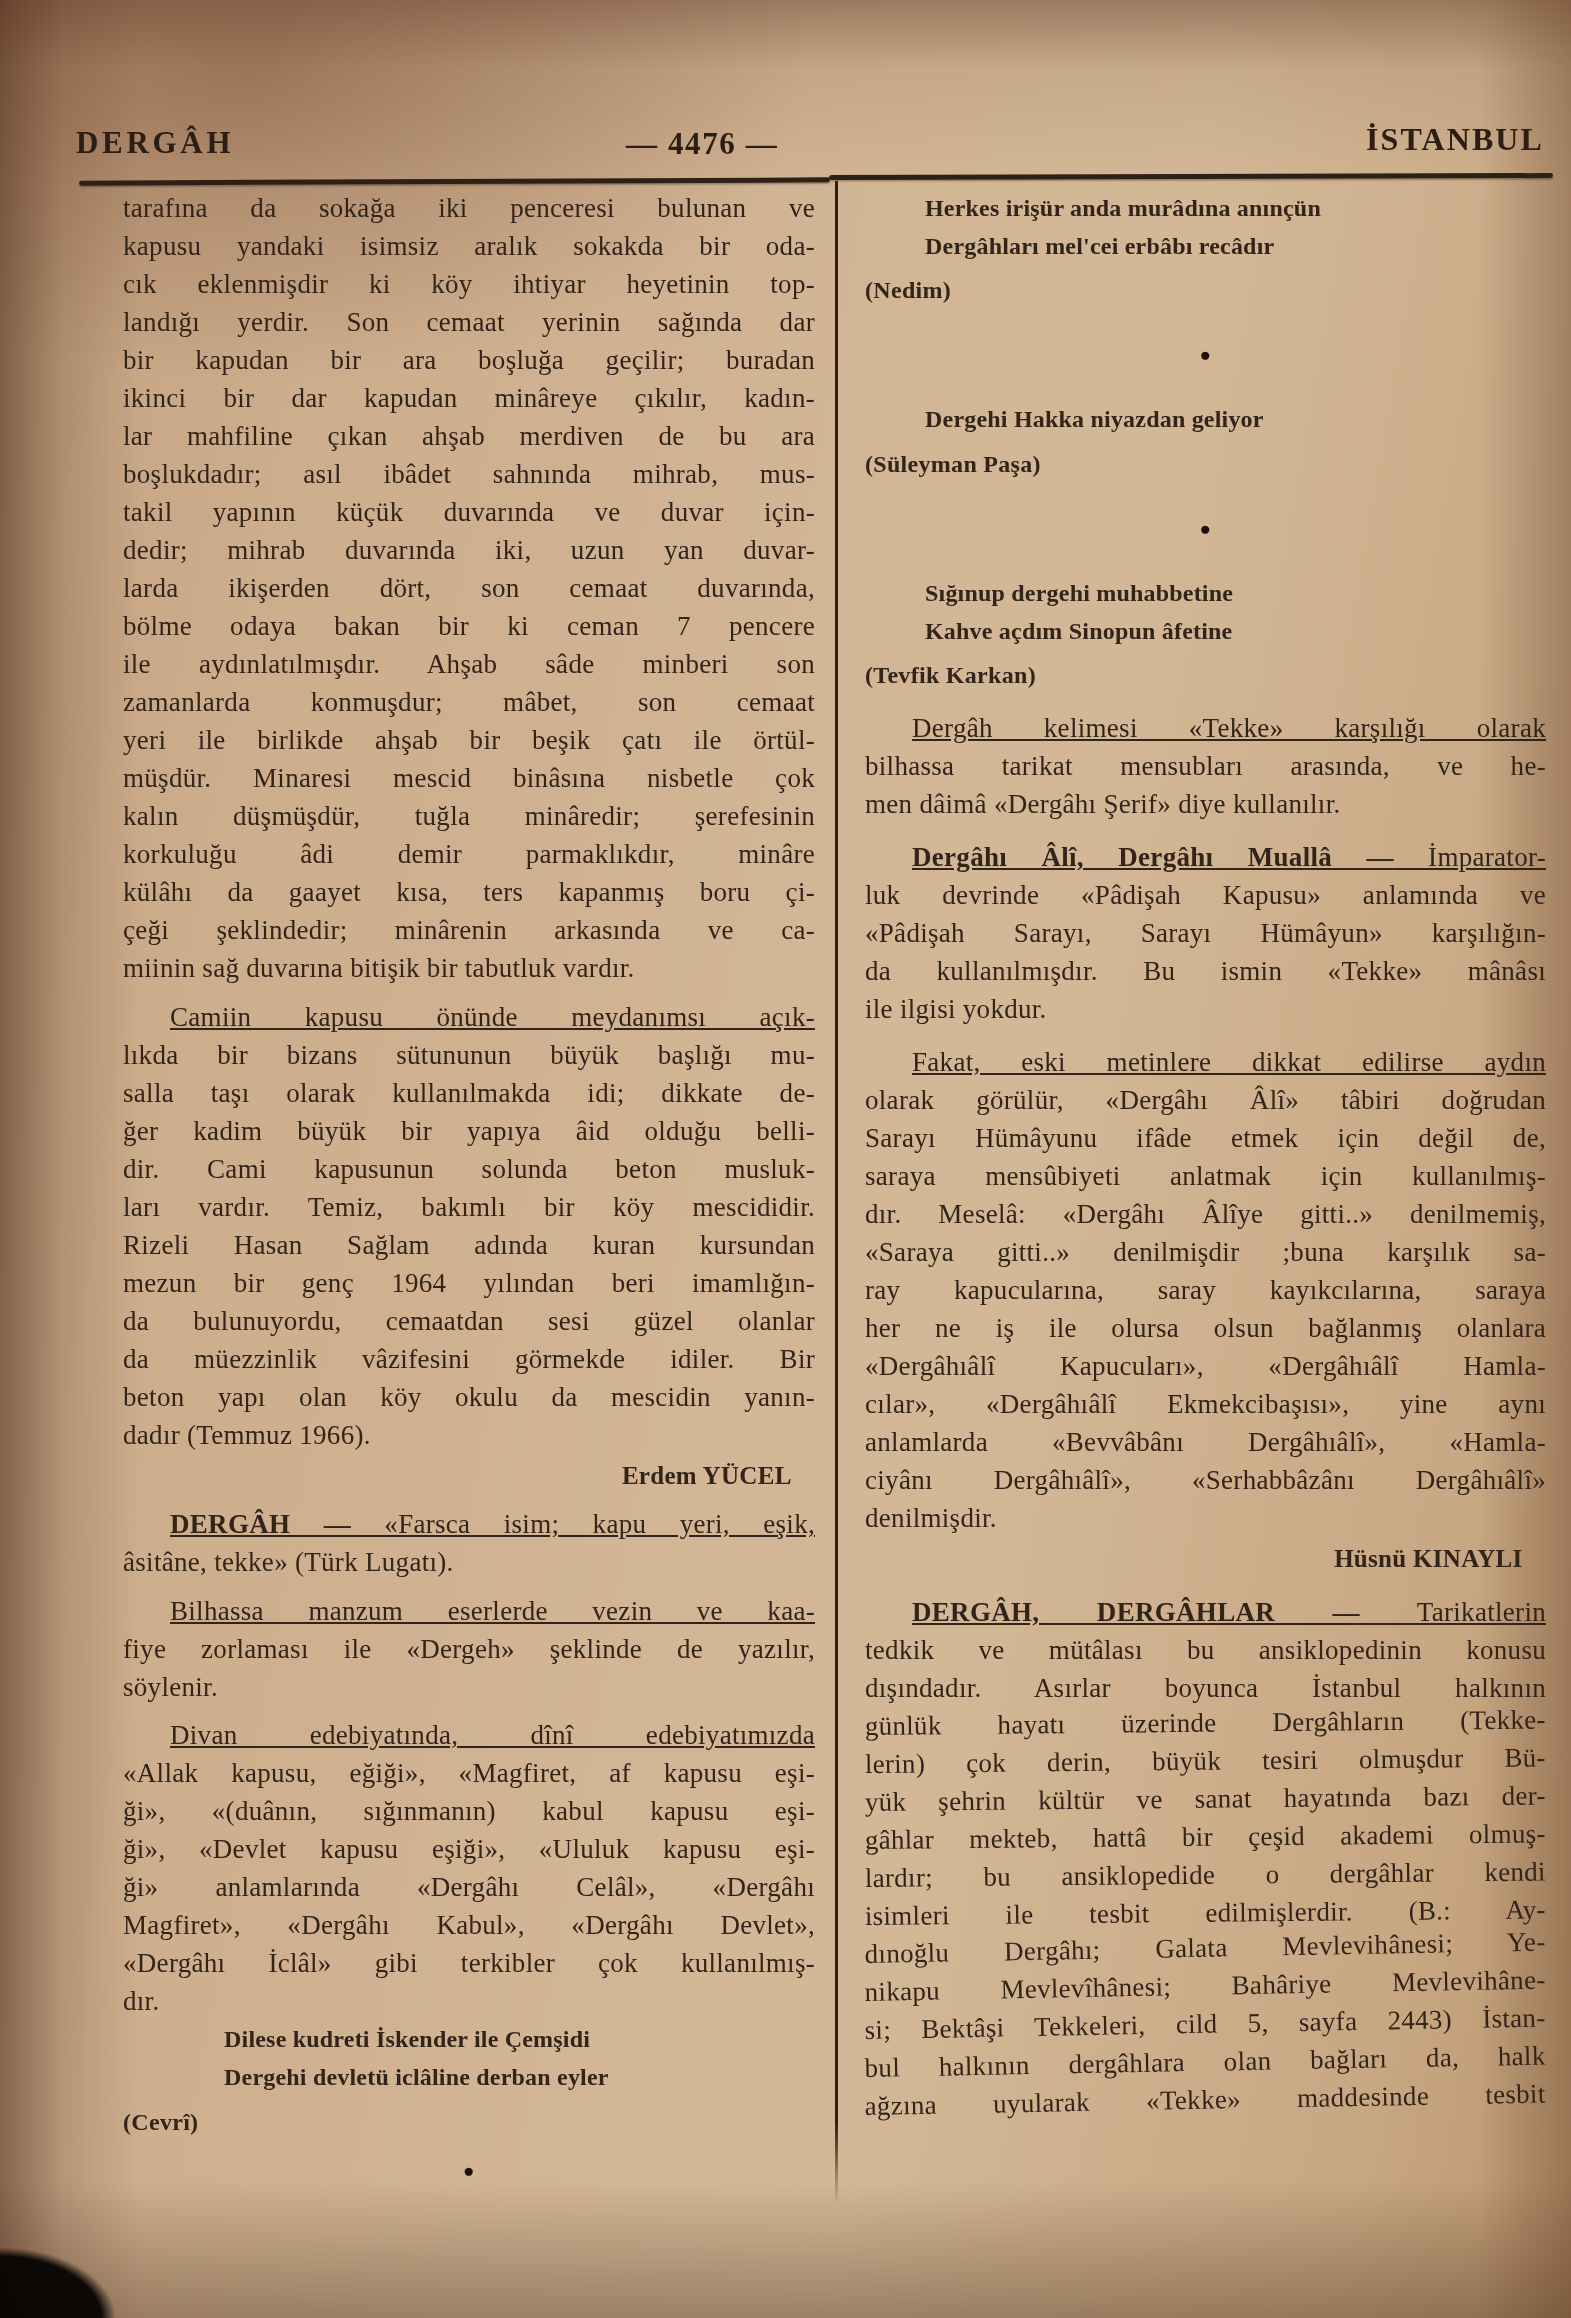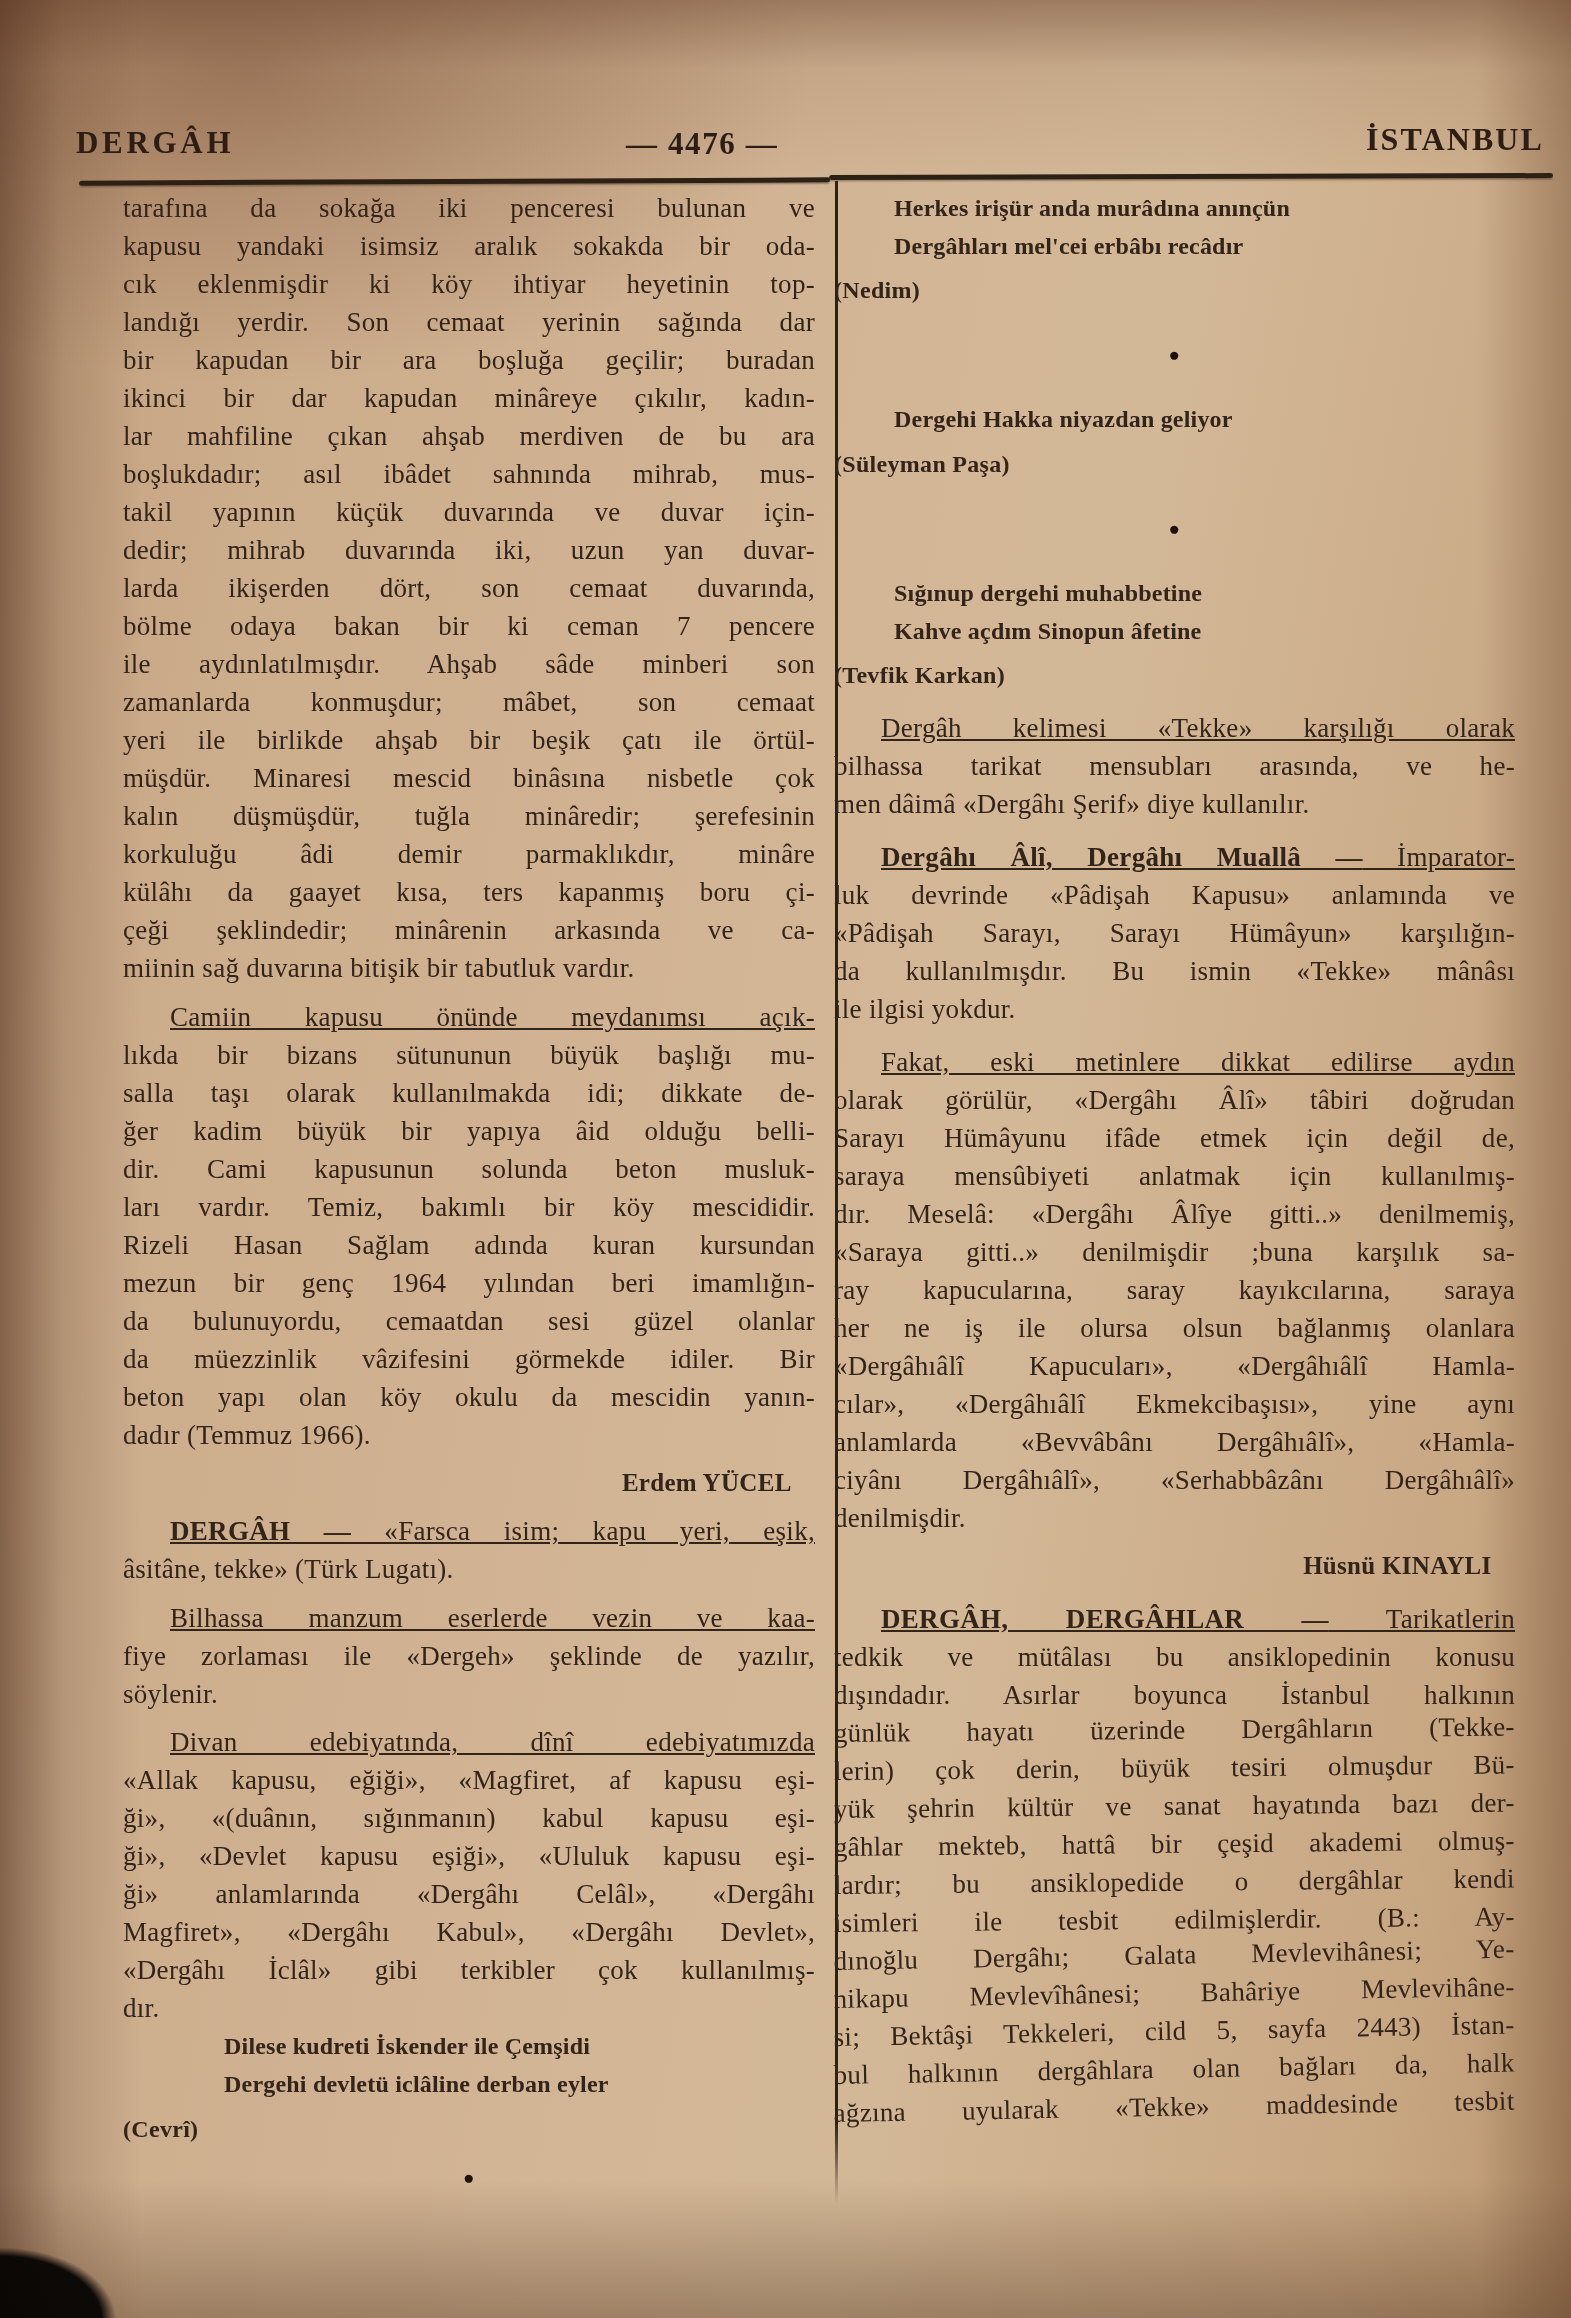--- a/index.html
+++ b/index.html
@@ -23,31 +23,31 @@
   .hdr-left{left:76px;top:125px;font-size:31px;letter-spacing:3.7px;}
   .hdr-center{left:626px;top:126px;width:319px;text-align:left;font-size:31px;letter-spacing:1.6px;}
   .hdr-right{right:28px;top:121px;font-size:32px;letter-spacing:2.1px;}
   .rule{position:absolute;height:4.8px;background:#2d2015;border-radius:2.7px;box-shadow:0 1.6px 1.6px rgba(46,32,22,.35);}
   .rule-l{left:79px;top:179px;width:751px;transform:rotate(-.25deg);}
   .rule-r{left:829px;top:174px;width:724px;transform:rotate(-.15deg);}
   .divider{position:absolute;left:835px;top:181px;width:2.7px;height:2023px;
     background:linear-gradient(180deg,#2d2015 0 96%,rgba(45,32,21,0) 100%);}
   .col{position:absolute;top:189px;color:#33241a;}
   .colL{left:123px;width:692px;}
-  .colR{left:834px;width:681px;}
+  .colR{left:865px;width:681px;}
   .ln{height:38px;line-height:38px;font-size:27px;letter-spacing:0.3px;}
   .j{text-align:justify;text-align-last:justify;}
   .e{text-align:left;}
   .ps{margin-top:10.6px;text-indent:47px;text-decoration:underline;}
   .colR .ps{margin-top:15px;}
   .poem{font-weight:bold;font-size:24px;letter-spacing:0.2px;}
   .colL .poem{padding-left:101px;}
   .colR .poem{padding-left:60px;}
   .attr{font-weight:bold;font-size:24px;text-align:left;padding-right:18px;margin-top:6.4px;}
-  .sig{font-weight:bold;font-size:25px;text-align:right;padding-right:23.4px;margin-top:10px;}
+  .sig{font-weight:bold;font-size:25px;text-align:right;padding-right:23.4px;margin-top:3px;}
   .dot{text-align:center;font-size:19px;height:27px;line-height:27px;color:#1c120c;}
   .colL .dot{margin:16px 0;}
   .colR .dot{margin:32px 0;}
   .ln b{font-weight:bold;}
   
   .colR .ln{transform-origin:0 100%;}
   .colR .ln:nth-child(n+36){transform:rotate(-.55deg);}
   .colR .ln:nth-child(n+42){transform:rotate(-1.05deg);}
 </style>
 </head>

